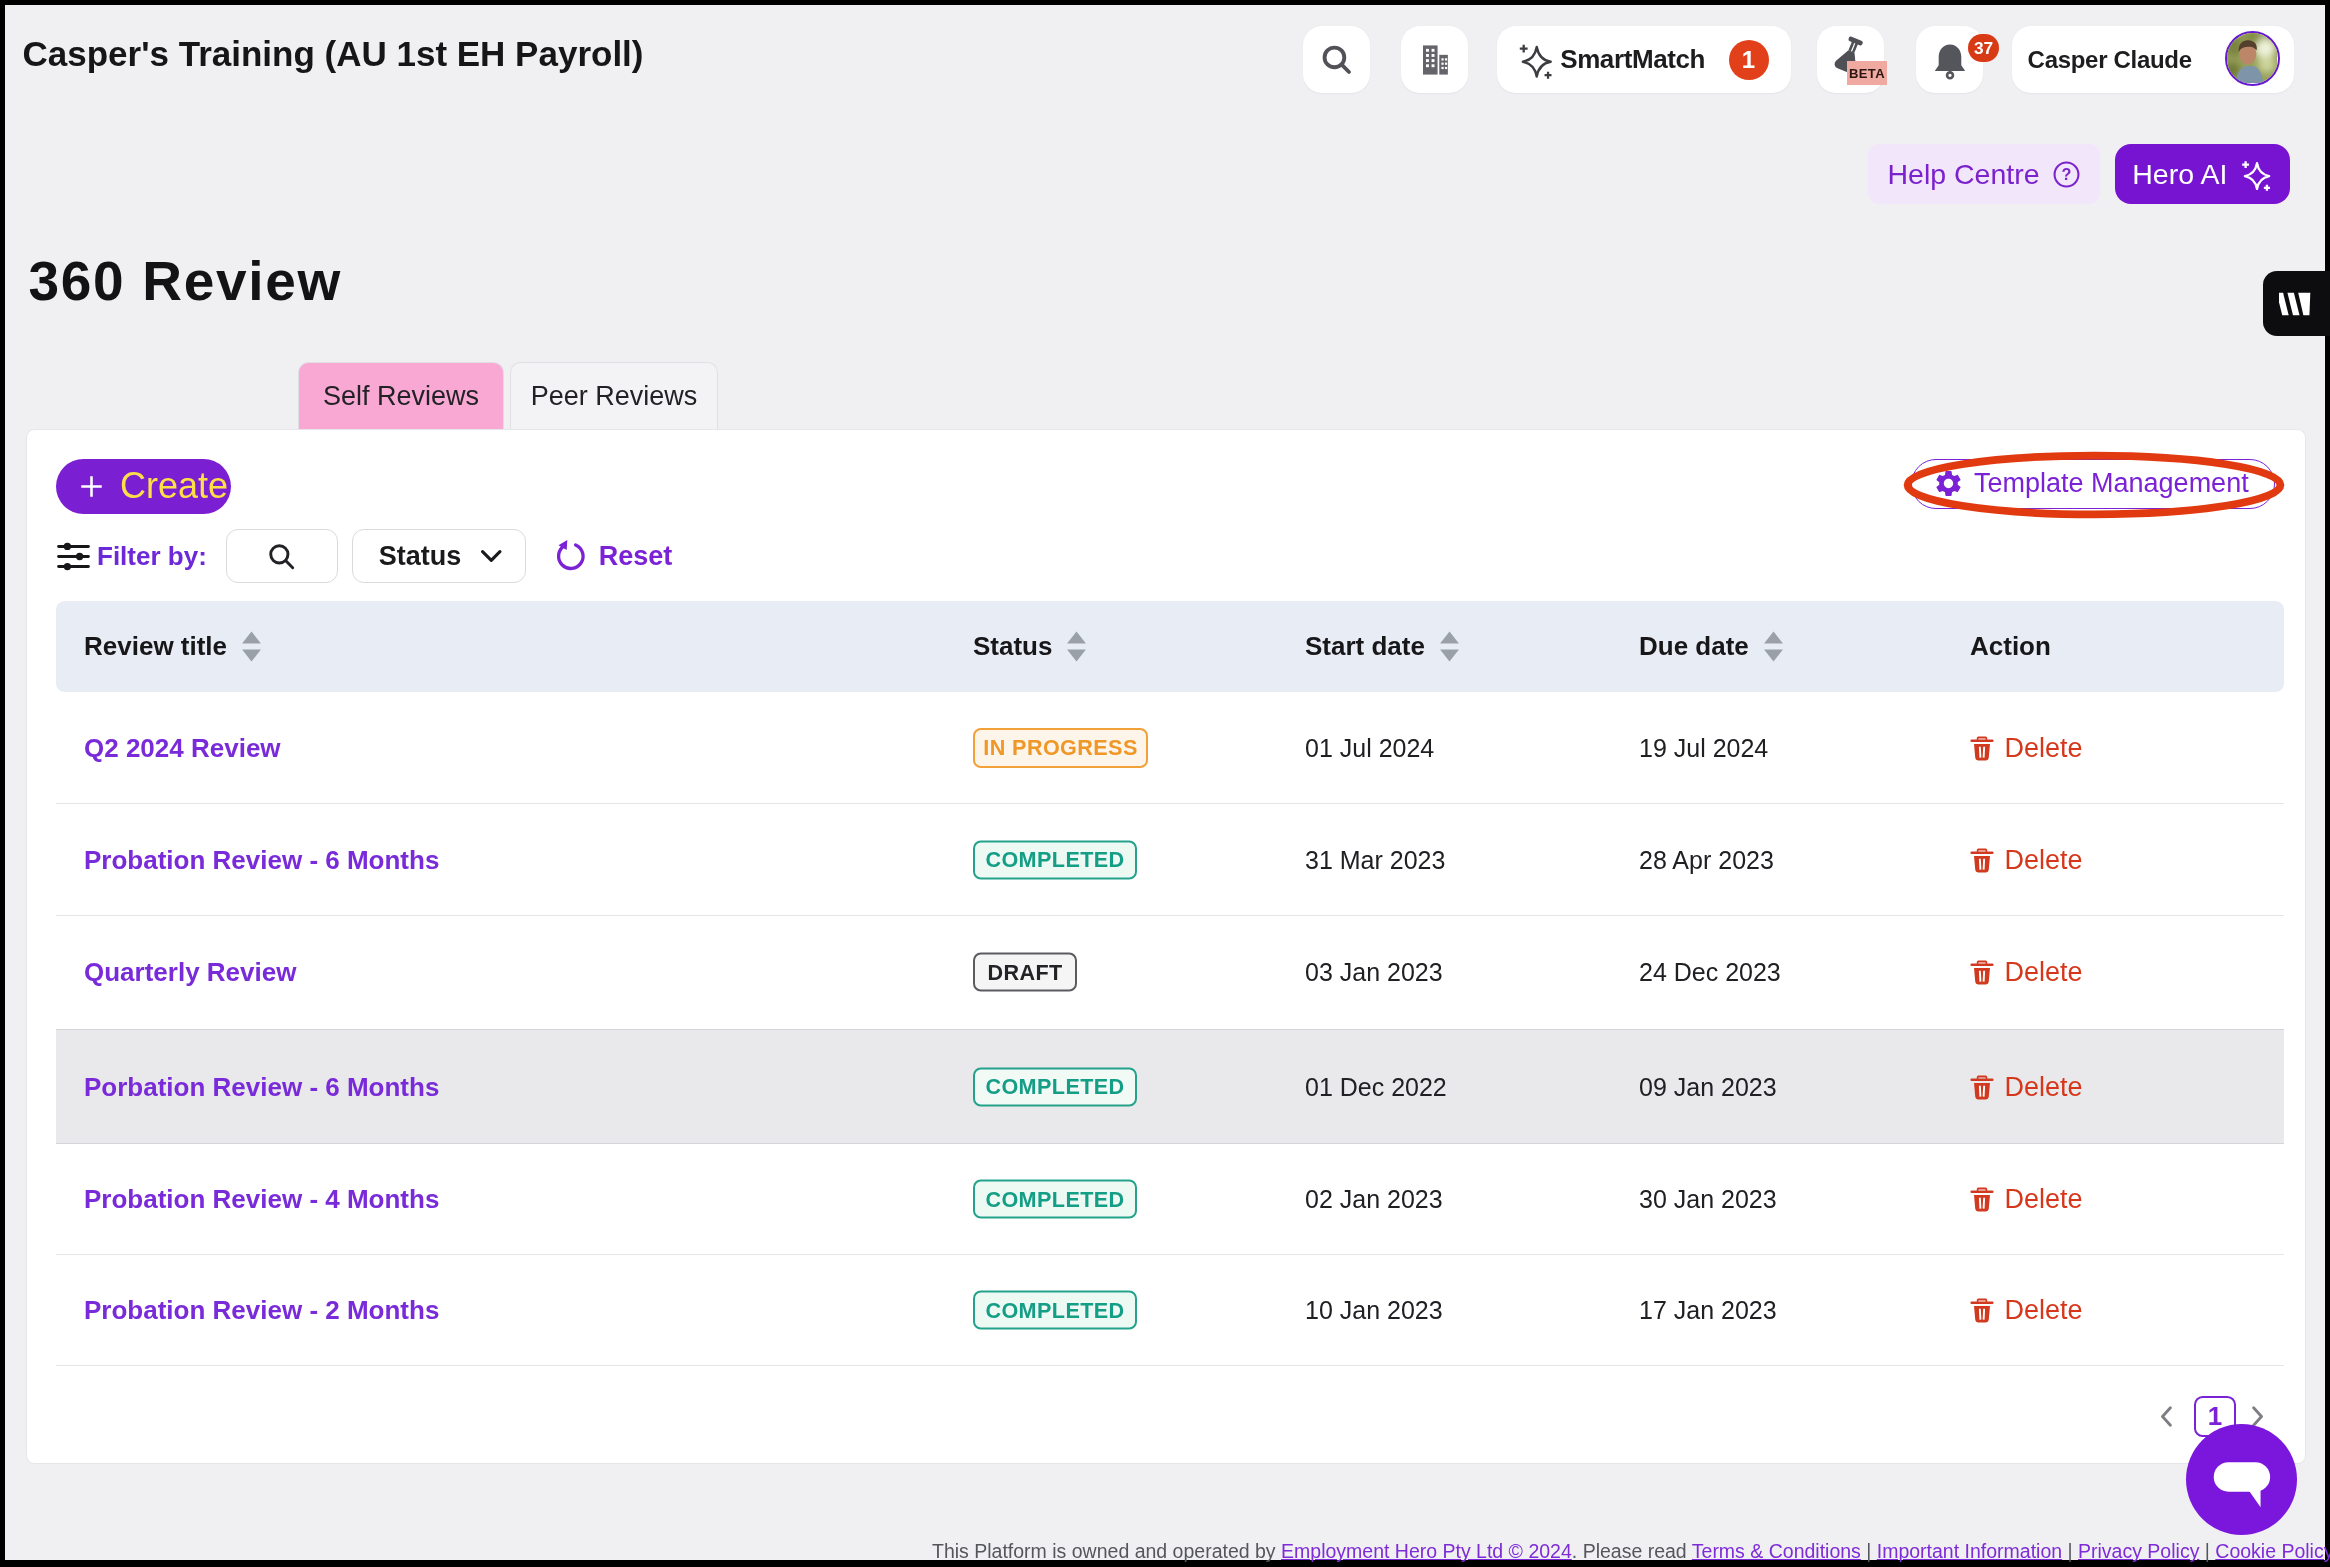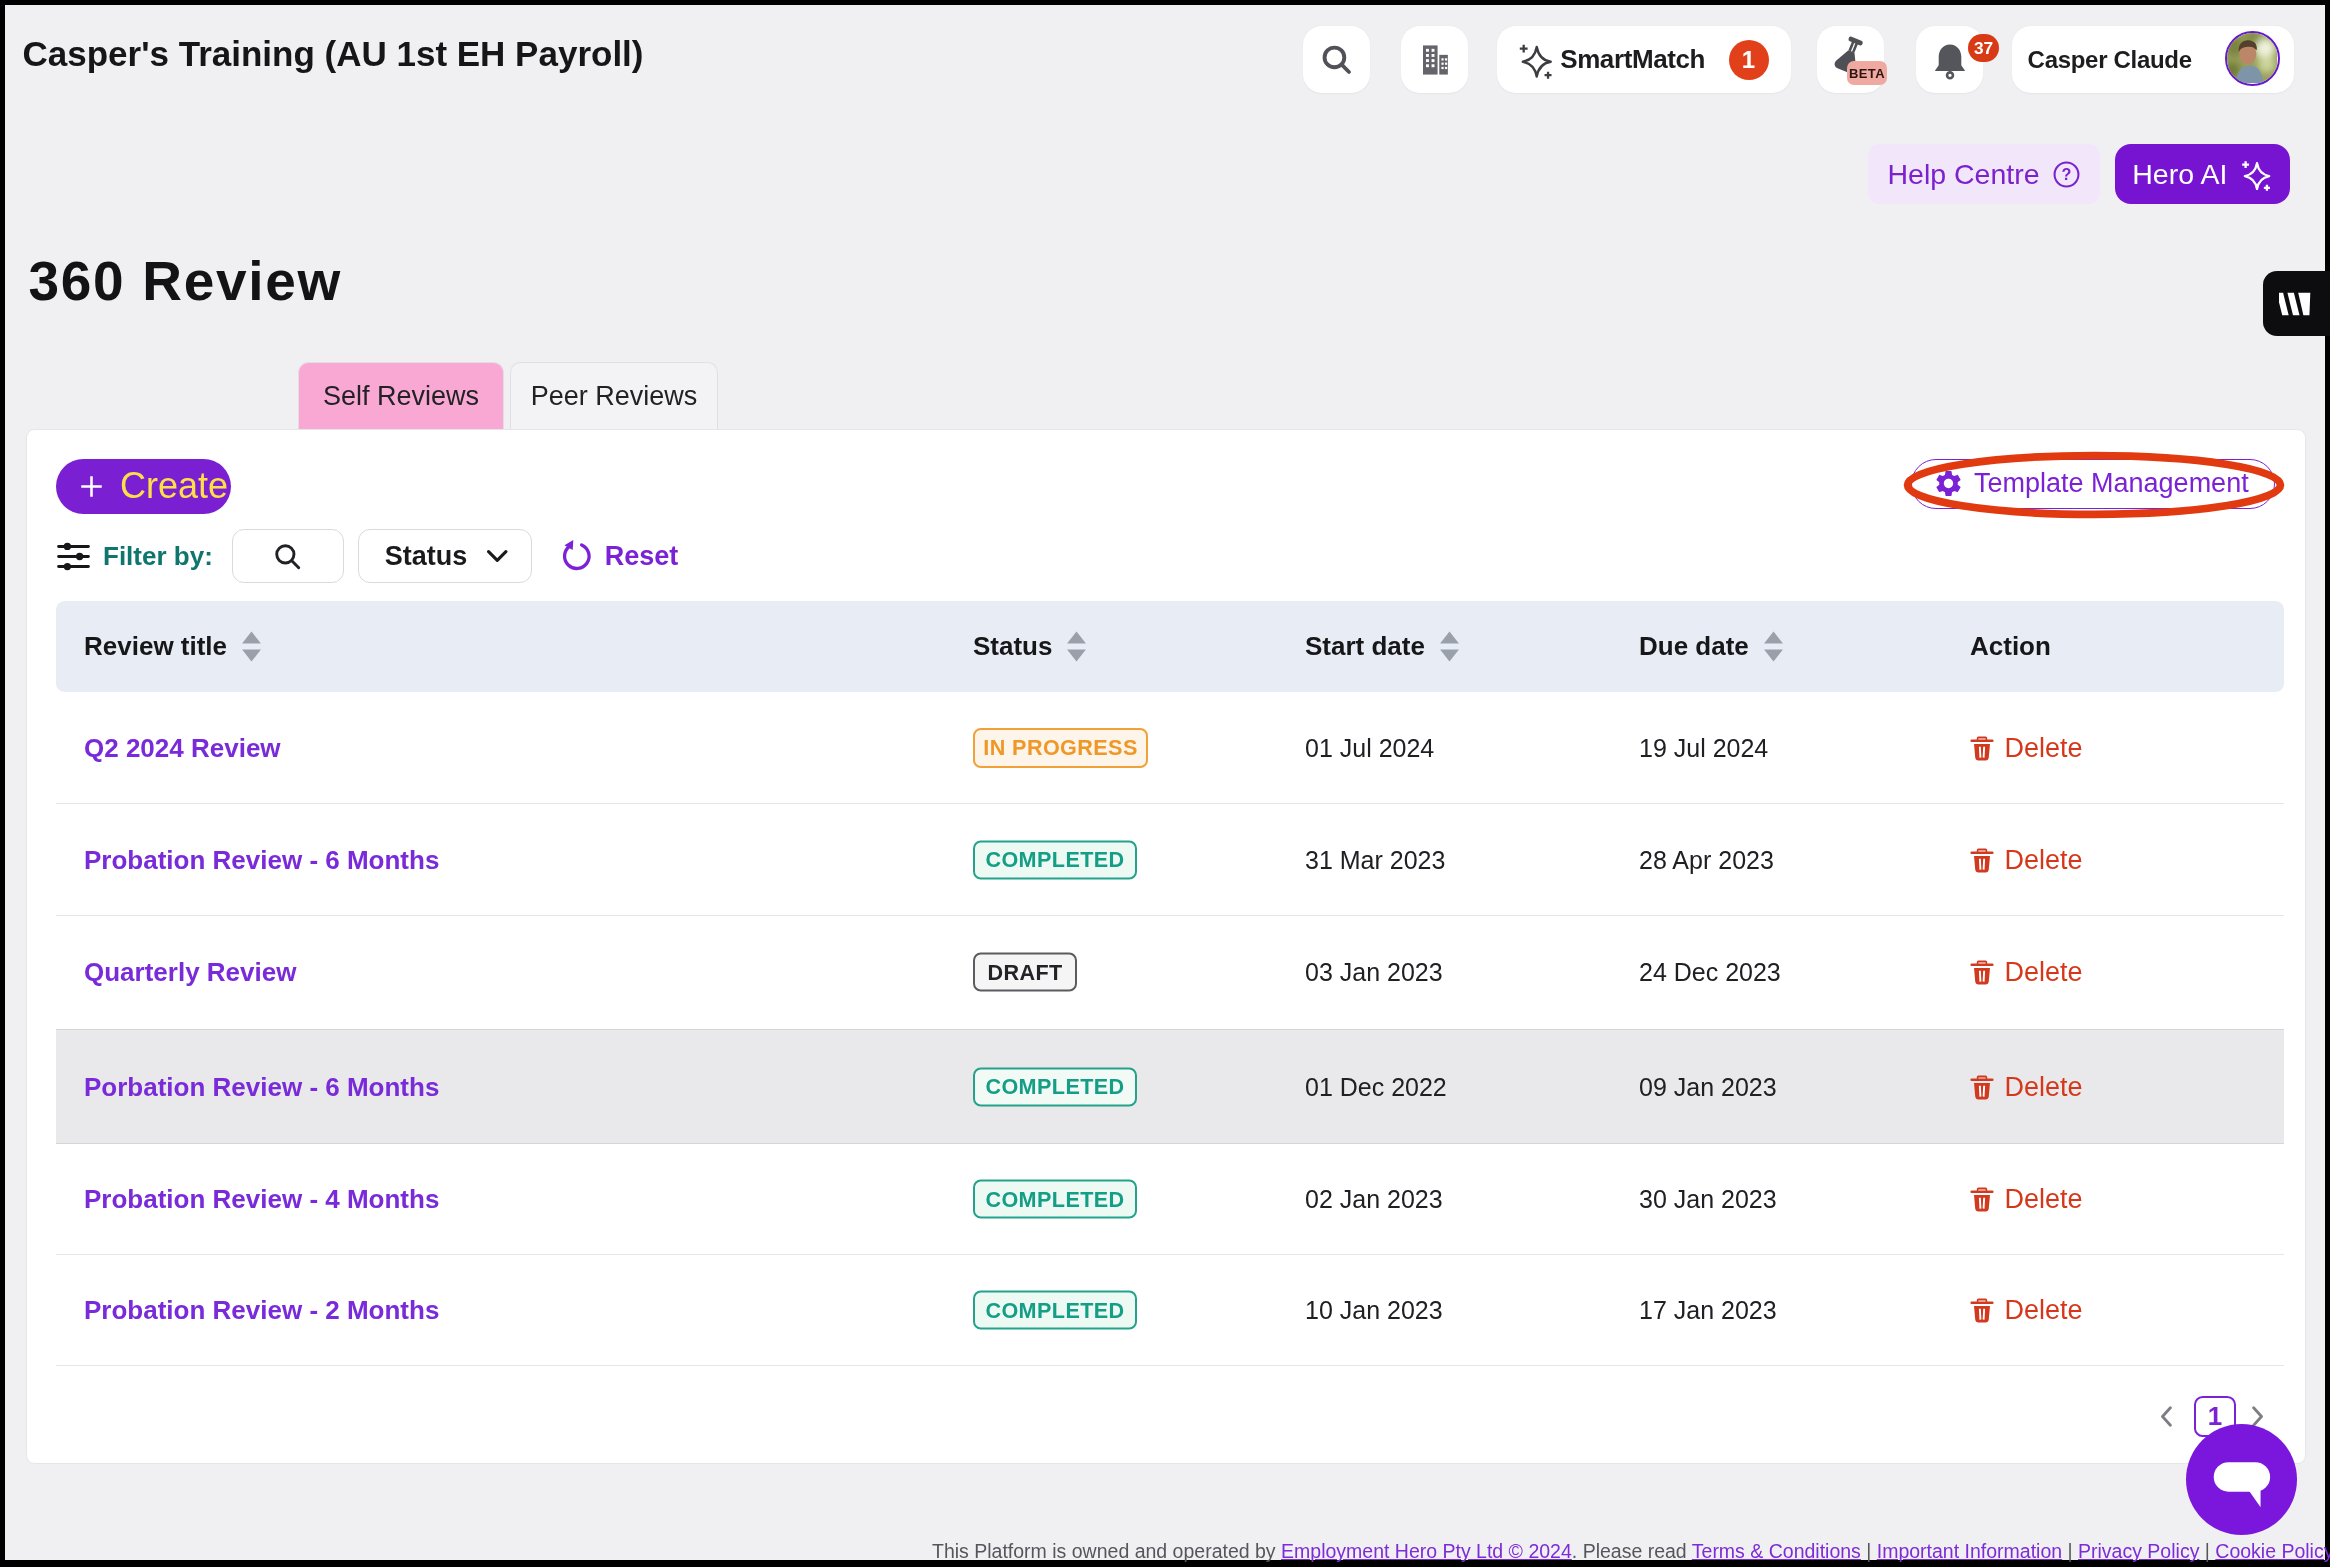--- a/index.html
+++ b/index.html
@@ -4,37 +4,37 @@
 <style>
 html,body{margin:0;padding:0}
 *{box-sizing:border-box}
 #page{position:relative;width:2330px;height:1567px;background:#000;font-family:"Liberation Sans",sans-serif;overflow:hidden}
 #bg{position:absolute;left:5.2px;top:5.2px;width:2320px;height:1555px;background:#f0f0f2}
 .btnw{position:absolute;top:26px;height:67px;background:#fff;border-radius:19px;box-shadow:0 0.9px 1.7px rgba(40,40,60,.05);display:flex;align-items:center;justify-content:center}
 .pill-text{font-weight:bold;color:#1d1d20;font-size:28.5px}
 #title{position:absolute;left:22.5px;top:34px;font-size:35px;font-weight:bold;color:#161619;letter-spacing:0}
 #smbadge{position:absolute;right:22.5px;top:14px;width:40px;height:40px;border-radius:50%;background:#e2401b;color:#fff;font-size:24px;font-weight:bold;display:flex;align-items:center;justify-content:center}
 #bellbadge{position:absolute;left:52px;top:7.8px;width:31px;height:28.5px;border-radius:14.7px;background:#d73a15;color:#fff;font-size:17.3px;font-weight:bold;display:flex;align-items:center;justify-content:center}
-#beta{position:absolute;left:30px;top:35px;width:40px;height:24px;border-radius:7px;background:#f0a9a0;color:#2a1510;font-size:13px;font-weight:bold;display:flex;align-items:center;justify-content:center;letter-spacing:0.4px}
+#beta{position:absolute;left:30px;top:35px;width:40px;height:24px;border-radius:0;background:#f0a9a0;color:#2a1510;font-size:13px;font-weight:bold;display:flex;align-items:center;justify-content:center;letter-spacing:0.4px}
 #avatar{position:absolute;left:213px;top:5.2px;width:55px;height:55px;border-radius:50%;border:2.6px solid #6619cf;overflow:hidden}
 #help{position:absolute;left:1868px;top:144px;width:232px;height:60px;background:#f1e6fa;border-radius:10.4px;display:flex;align-items:center;justify-content:center;gap:12px;color:#7c22cc;font-size:28.5px;font-weight:500}
 #heroai{position:absolute;left:2115px;top:144px;width:175px;height:60px;background:#7714d2;border-radius:16px;display:flex;align-items:center;justify-content:center;gap:10.4px;color:#fff;font-size:28.5px;font-weight:500}
 #h1{position:absolute;left:28.5px;top:249px;font-size:55px;font-weight:bold;color:#131316;letter-spacing:1.7px}
 #wtab{position:absolute;left:2263px;top:271px;width:67px;height:65px;background:#0d0d0f;border-radius:14px 0 0 14px;display:flex;align-items:center;justify-content:center}
 #wtab svg{margin-right:-3.5px}
 .tab{position:absolute;top:362px;height:67px;border:0.9px solid #e0e0e4;border-bottom:none;border-radius:10.4px 10.4px 0 0;display:flex;align-items:center;justify-content:center;font-size:27px}
 #tab1{left:28.5px;width:264px;background:#fff;color:#7a22d6;height:69px;z-index:3;border-color:#e6e6ea}
 #tab2{left:298px;width:206px;background:#f9a8d4;color:#222226}
 #tab3{left:510px;width:208px;background:#f3f3f5;color:#222226}
 #card{position:absolute;left:26px;top:429px;width:2280px;height:1035px;background:#fff;border:0.9px solid #e6e6ea;border-radius:8.6px;z-index:2}
 #create{position:absolute;left:29px;top:28.5px;width:175px;height:55px;background:#7b1fd3;border-radius:28px;color:#fde047;display:flex;align-items:center;padding-left:21px;gap:14px;font-size:36px}
 #tmpl{position:absolute;left:1884px;top:28.5px;width:364px;height:50px;border:1.7px solid #7c22d6;border-radius:25px;background:#fff;display:flex;align-items:center;padding-left:21px;gap:10px;color:#7c22d6;font-size:27px}
 #redellipse{position:absolute;left:1868px;top:14px;width:398px;height:82px;pointer-events:none}
 #filterrow{position:absolute;left:29px;top:99px;height:54px;width:1903px;display:flex;align-items:center}
-#fby{font-size:26px;font-weight:bold;color:#0f766e;margin-left:12px}
+#fby{font-size:26px;font-weight:bold;color:#6d28d9;margin-left:6px}
 #searchbox{width:112px;height:54px;border:1.7px solid #dadade;border-radius:12px;margin-left:19px;display:flex;align-items:center;justify-content:center;background:#fff}
 #statusbox{width:174px;height:54px;border:1.7px solid #dadade;border-radius:12px;margin-left:14px;display:flex;align-items:center;justify-content:space-between;padding:0 22.5px 0 26px;font-size:27px;font-weight:bold;color:#1a1a1d;background:#fff}
 #resetw{display:flex;align-items:center;margin-left:26px;gap:12px;color:#7c22d6;font-size:27px;font-weight:bold}
 #thead{position:absolute;left:29px;top:171px;width:2228px;height:91px;background:#e8ecf4;border-radius:8.6px}
 .hcell{position:absolute;top:0;height:91px;font-size:26px;font-weight:bold;color:#17171a;display:flex;align-items:center;gap:14px;white-space:nowrap}
 .row{position:absolute;left:29px;width:2228px}
 .cell{position:absolute;top:50%;transform:translateY(-50%);white-space:nowrap}
 .rtitle{font-size:26px;font-weight:bold;color:#7a2bd9}
 .badge{display:flex;align-items:center;justify-content:center;font-weight:bold;font-size:21.6px;letter-spacing:0.4px;border-radius:7.8px}
 .b-prog{width:175px;height:40px;border:2.6px solid #f2a038;background:#fdf5ea;color:#ef9727}

